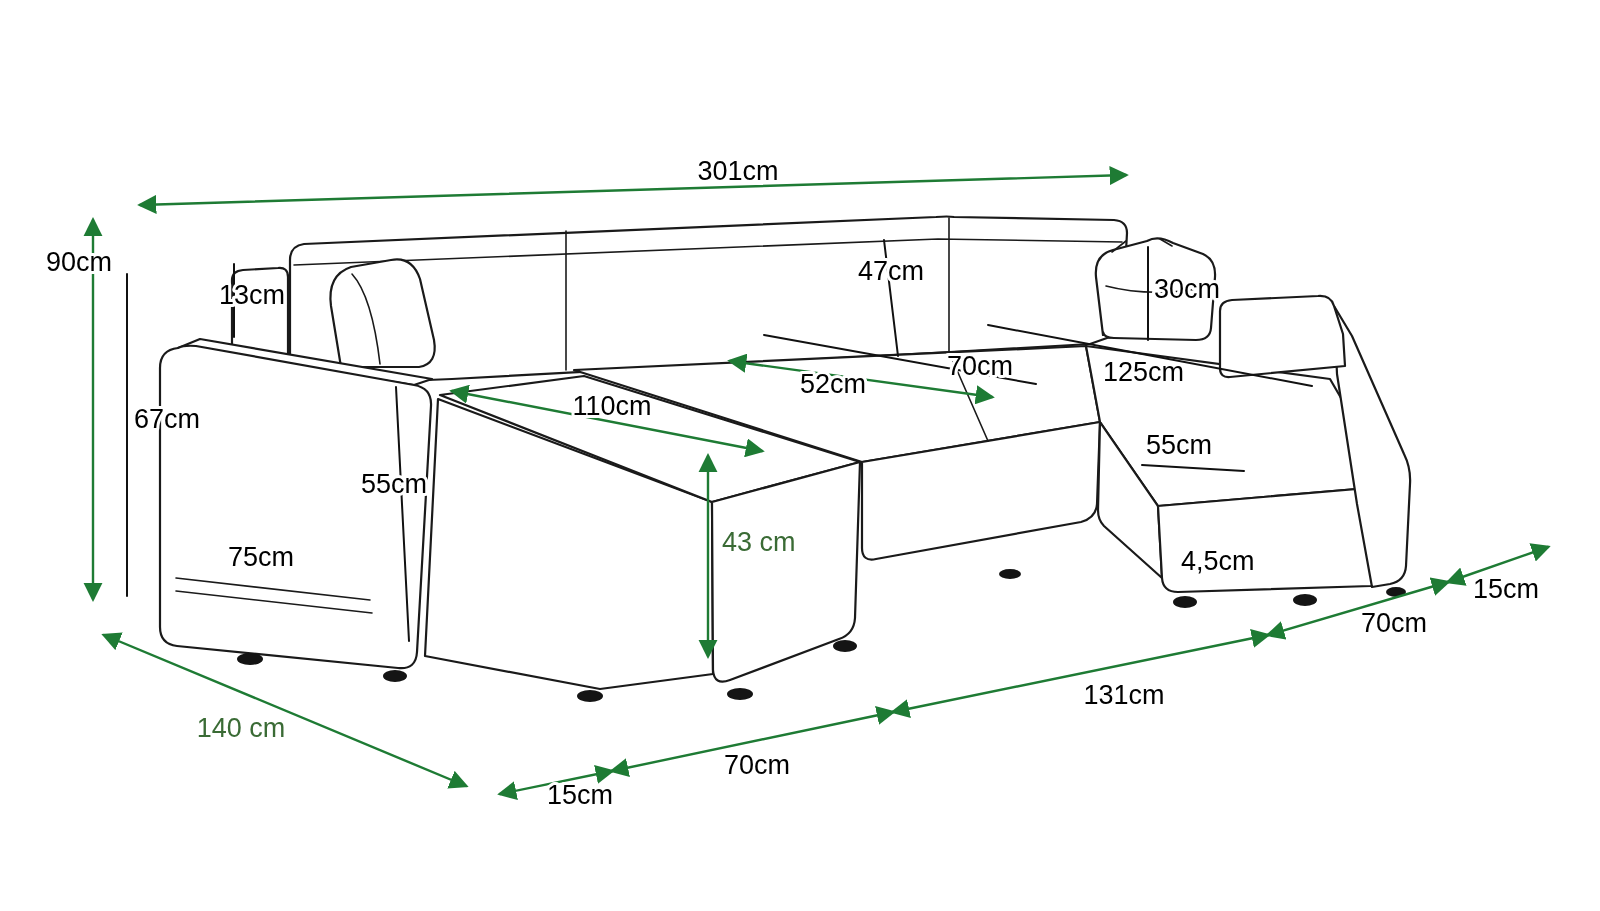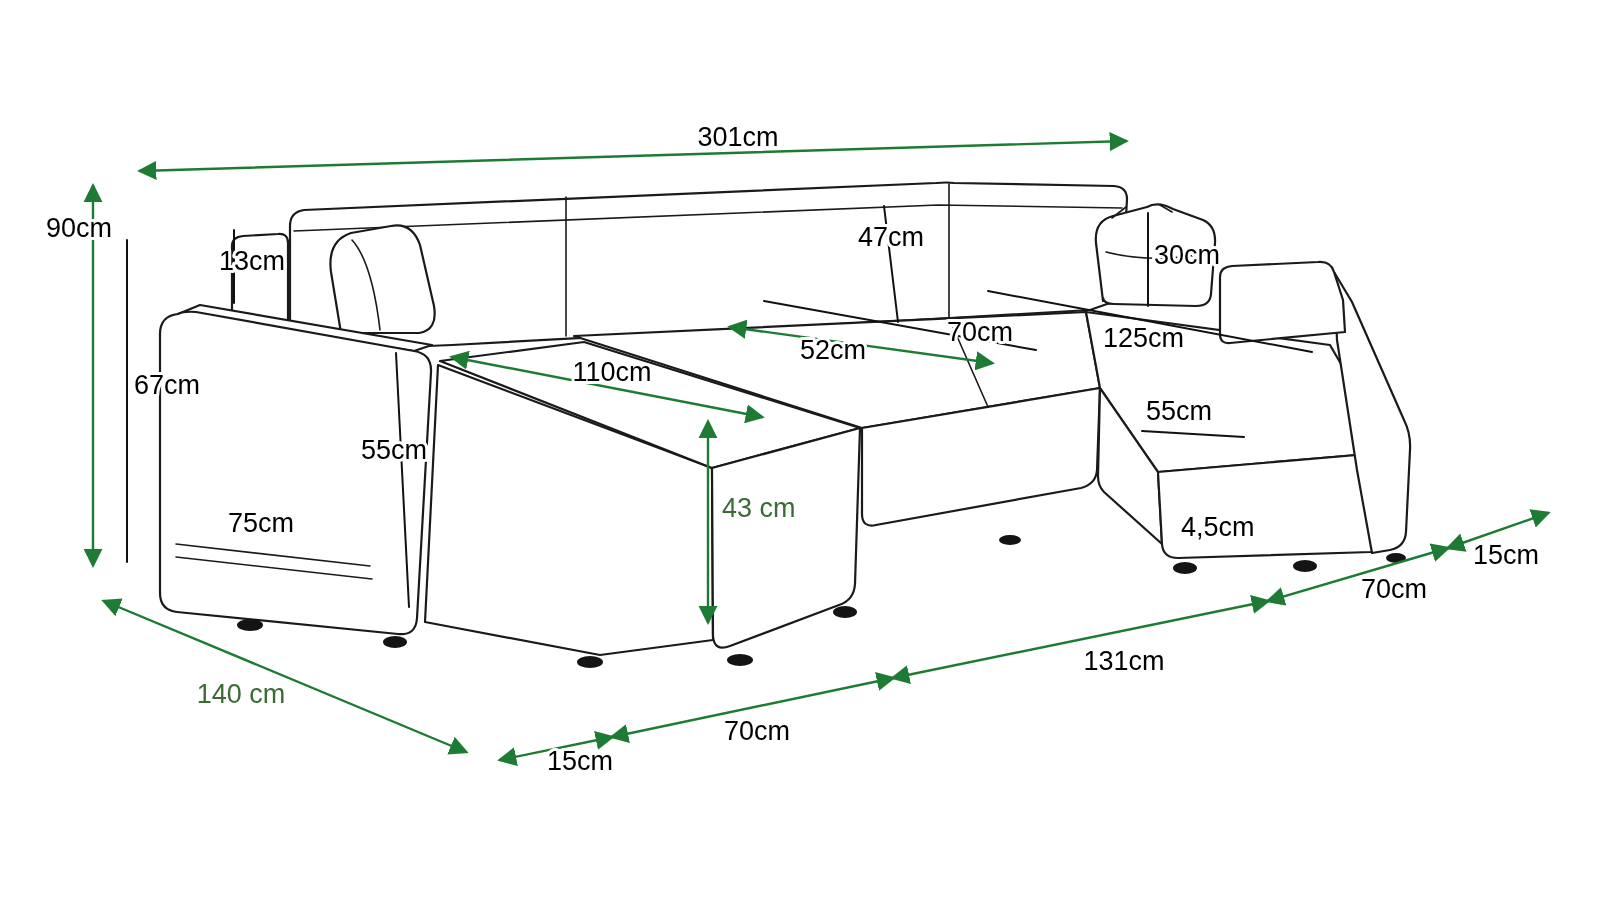--- a/index.html
+++ b/index.html
@@ -1,16 +1,16 @@
 <!DOCTYPE html>
 <html><head>
 <meta charset="utf-8">
 <style>
   html,body{margin:0;padding:0;background:#ffffff;}
-  .stage{width:1600px;height:834px;position:relative;background:#ffffff;overflow:hidden;}
+  .stage{width:1600px;height:834px;position:relative;background:#ffffff;overflow:hidden;margin-top:34px;}
   svg{display:block;font-family:"Liberation Sans",sans-serif;}
   .sofa{fill:#ffffff;stroke:#1a1a1a;stroke-width:2.2;stroke-linejoin:round;stroke-linecap:round;}
   .sofa-thin{fill:none;stroke:#1a1a1a;stroke-width:1.6;stroke-linecap:round;}
   .foot{fill:#141414;stroke:none;}
   .dim-black{fill:none;stroke:#111111;stroke-width:2;stroke-linecap:round;}
   .dim-arrow{fill:none;stroke:#1e7b34;stroke-width:2.4;stroke-linecap:round;}
   .lbl{font-size:27px;fill:#000000;paint-order:stroke;stroke:#ffffff;stroke-width:6px;stroke-linejoin:round;}
   .lbl-green{font-size:27px;fill:#3a6b35;paint-order:stroke;stroke:#ffffff;stroke-width:6px;stroke-linejoin:round;}
   .mid{text-anchor:middle;}
 </style>

